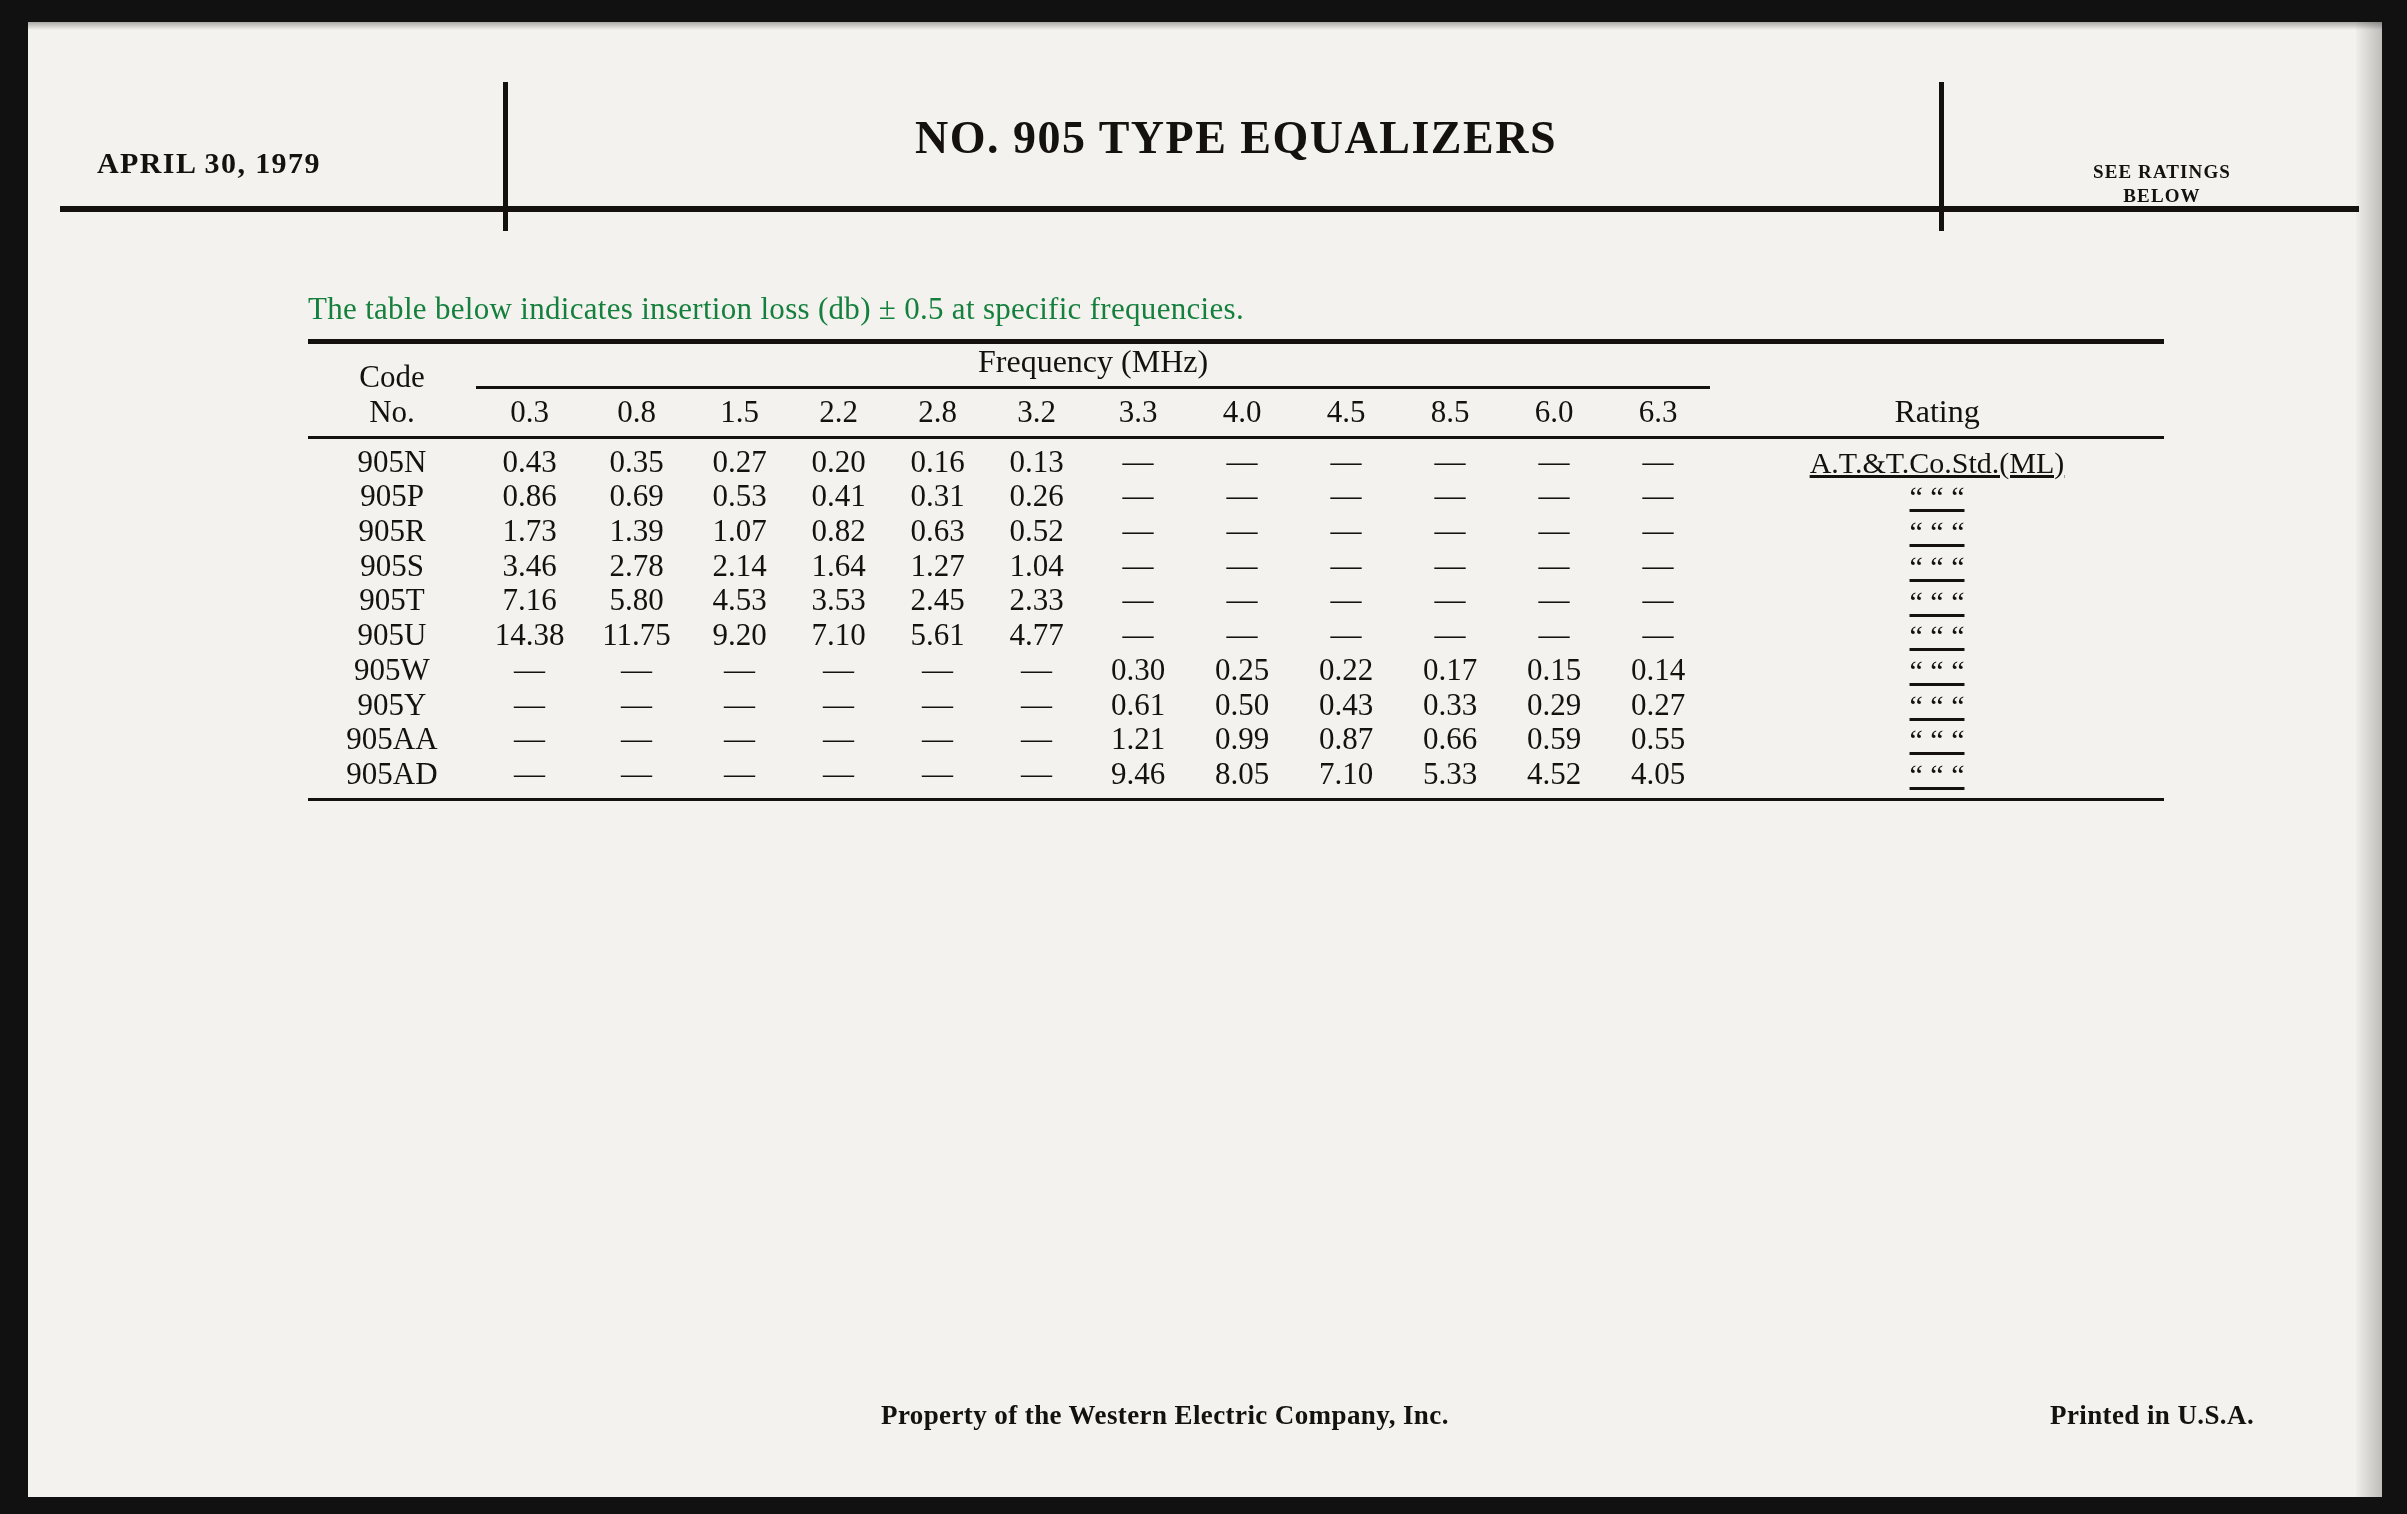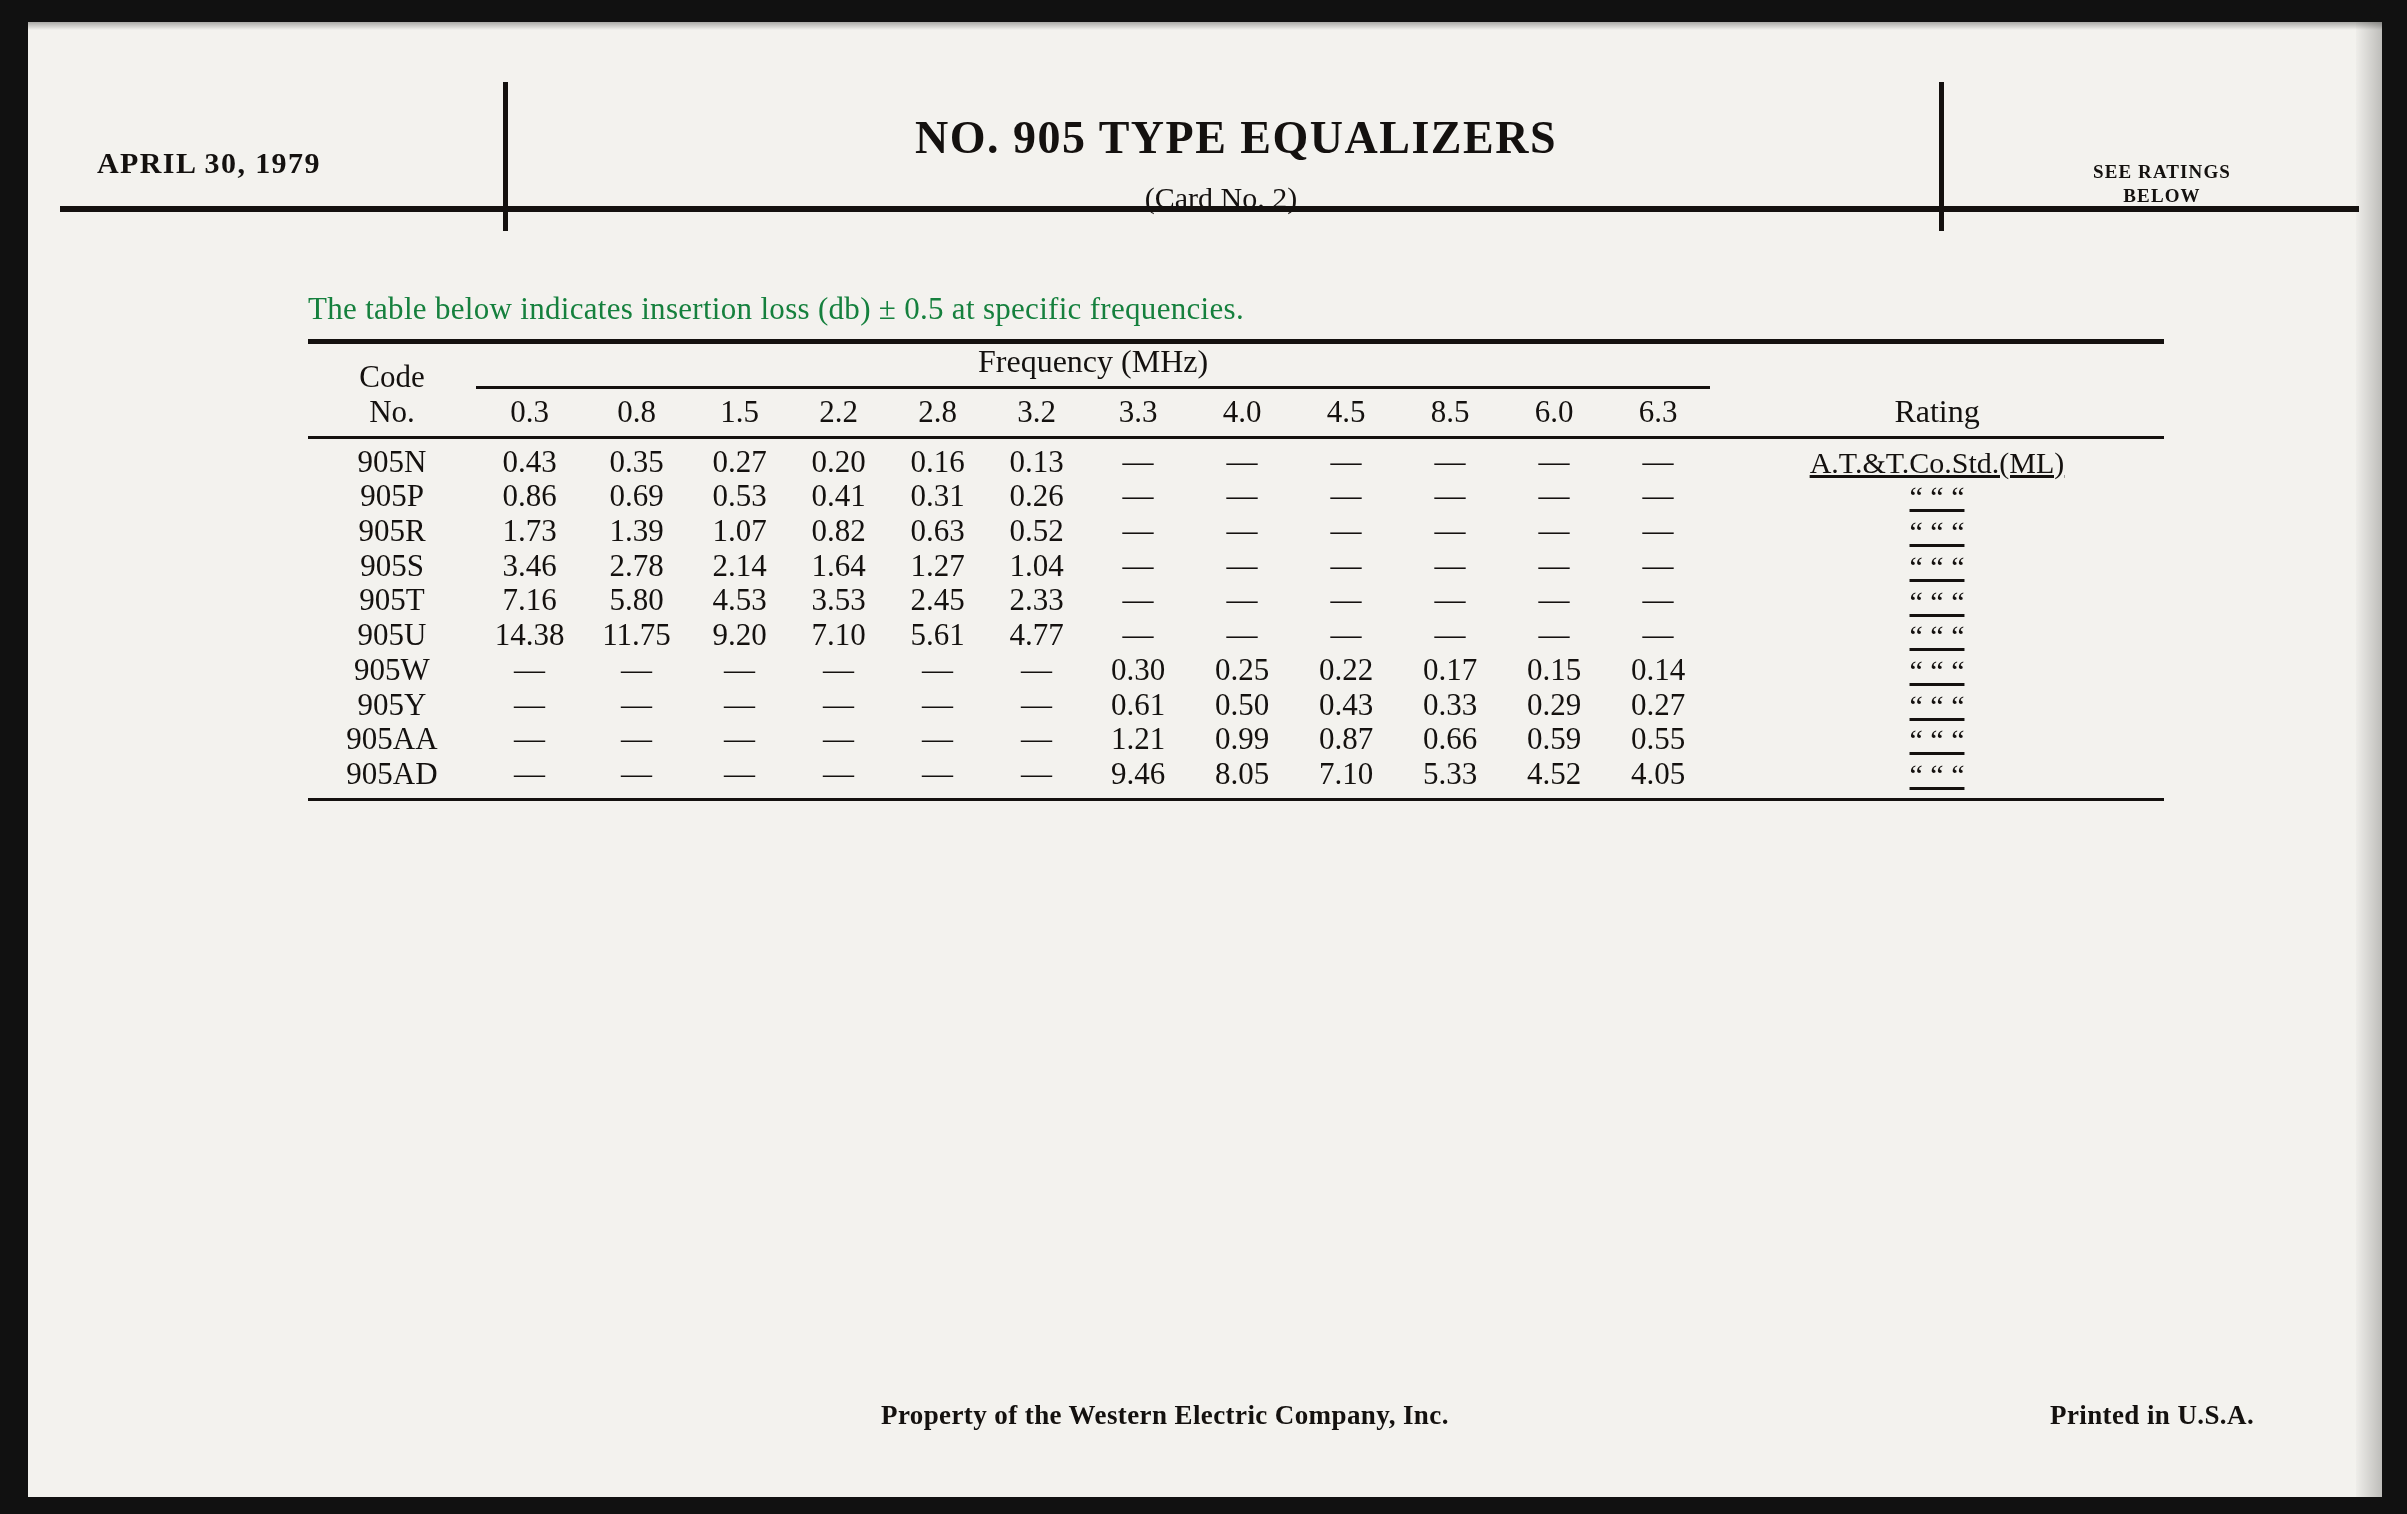--- a/index.html
+++ b/index.html
@@ -214,21 +214,20 @@
 
 <div class="page">
   <div class="card">
     <div class="edge-top"></div>
     <div class="edge-right"></div>
 
     <div class="header">
       <div class="hdr-date">APRIL 30, 1979</div>
       <div class="hdr-rule-left"></div>
       <div class="hdr-title">NO. 905 TYPE EQUALIZERS</div>
-      <div class="hdr-subtitle">(Card No. 2)</div>
       <div class="hdr-rule-right"></div>
       <div class="hdr-note">
         <div>SEE RATINGS</div>
         <div>BELOW</div>
       </div>
     </div>
     <div class="hdr-bottom-rule"></div>
 
     <div class="intro">The table below indicates insertion loss (db) ± 0.5 at specific frequencies.</div>
 

